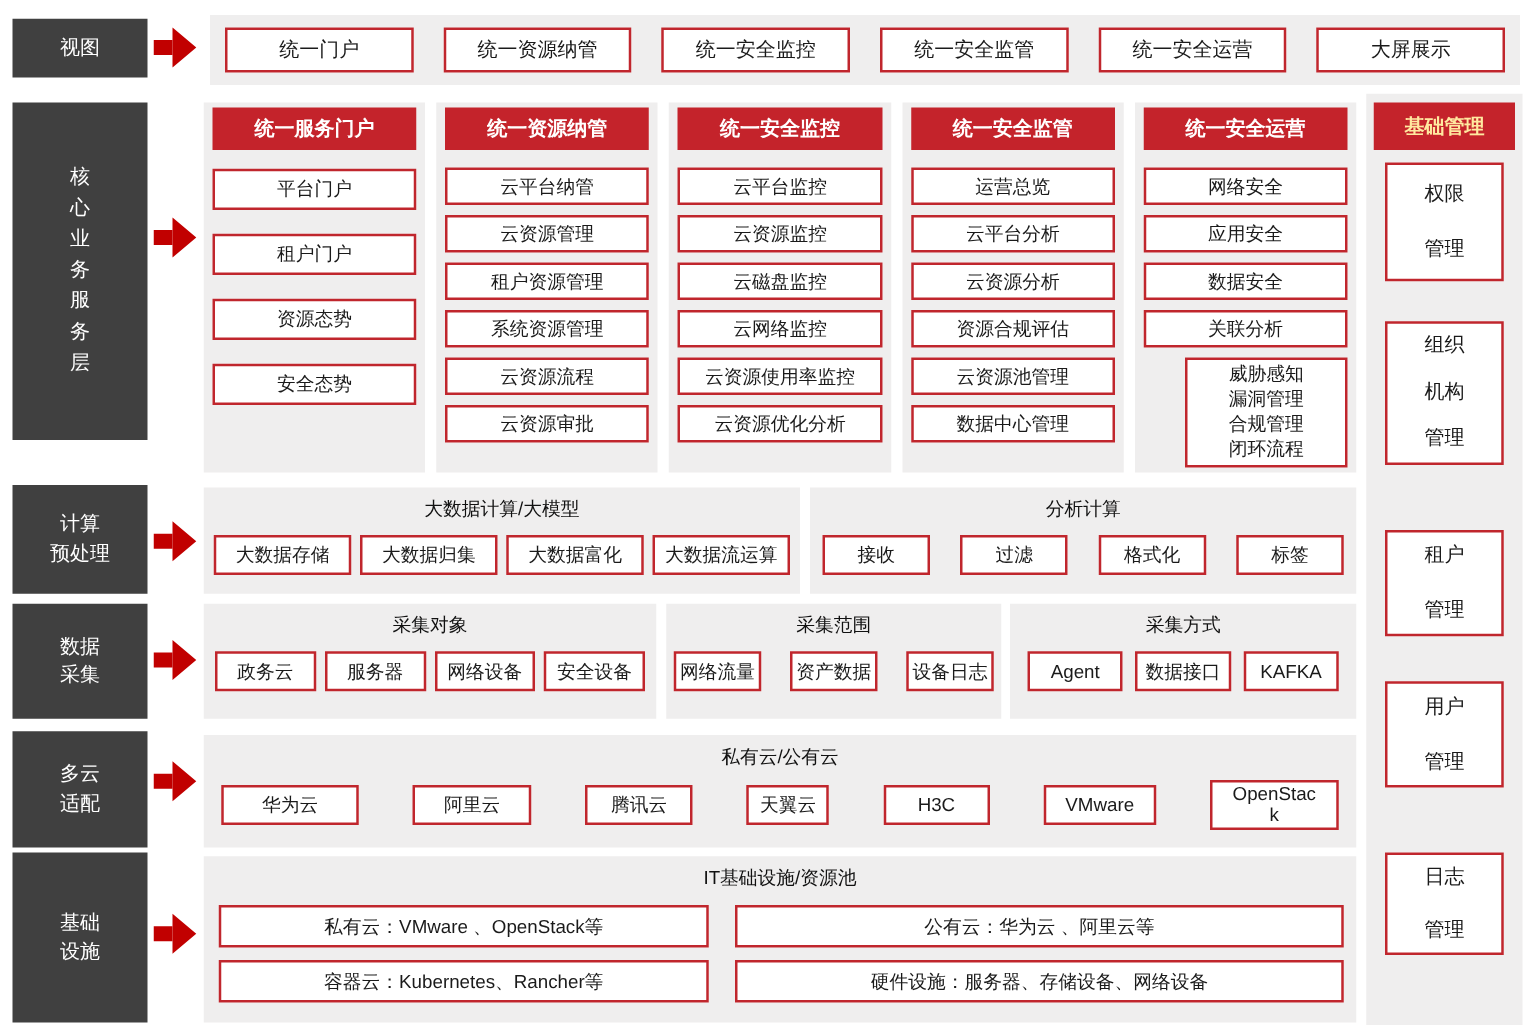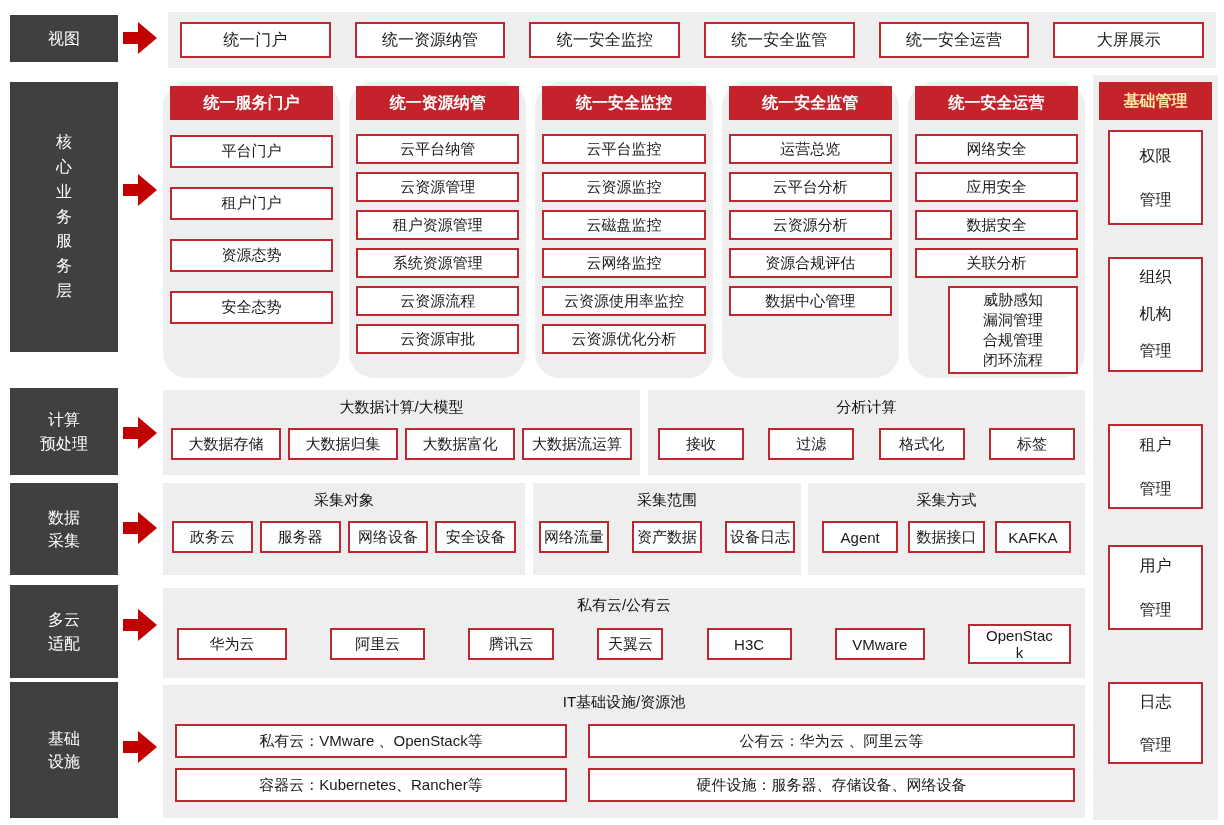--- a/index.html
+++ b/index.html
@@ -15,21 +15,21 @@
         border-top:16px solid transparent;border-bottom:16px solid transparent;border-left:19px solid #c10000;}
   .wbox{background:#fff;border:2px solid #c0262d;display:flex;align-items:center;justify-content:center;
         font-size:15px;color:#1a1a1a;text-align:center;box-sizing:border-box;}
   .redhead{background:#c4232b;color:#fff;font-weight:bold;display:flex;align-items:center;justify-content:center;
         font-size:16px;box-sizing:border-box;}
   
   #view-band{left:168px;top:12px;width:1048px;height:56px;display:flex;align-items:center;gap:24px;padding:0 12px;box-sizing:border-box;}
   #view-band .wbox{flex:1;height:36px;font-size:16px;}
   
   #core{position:absolute;left:163px;top:82px;width:922px;height:296px;display:flex;gap:9px;}
-  .col{background:#efeeee;flex:1;padding:4px 7px 7px;box-sizing:border-box;display:flex;flex-direction:column;border-radius:25px;}
+  .col{background:#efeeee;flex:1;padding:4px 7px 7px;box-sizing:border-box;display:flex;flex-direction:column;}
   .col .redhead{height:34px;flex:none;}
   .ci{height:30px;margin-top:8px;flex:none;}
   .col .first{margin-top:14px;}
   .col1 .ci{height:33px;margin-top:19px;}
   .col1 .first{margin-top:15px;}
   .multi{margin-top:8px;height:88px;line-height:1.35;white-space:pre-line;padding:2px;margin-left:33px;}
   
   .gtitle{text-align:center;font-size:15px;color:#111;padding-top:8px;}
   .grow{display:flex;align-items:center;margin-top:11px;}
   #compute-a{left:163px;top:390px;width:477px;height:85px;}
@@ -131,20 +131,21 @@
       <div class="wbox ci">云网络监控</div>
       <div class="wbox ci">云资源使用率监控</div>
       <div class="wbox ci">云资源优化分析</div>
     </div>
     <div class="col">
       <div class="redhead">统一安全监管</div>
       <div class="wbox ci first">运营总览</div>
       <div class="wbox ci">云平台分析</div>
       <div class="wbox ci">云资源分析</div>
       <div class="wbox ci">资源合规评估</div>
+      <div class="wbox ci">云资源池管理</div>
       <div class="wbox ci">数据中心管理</div>
     </div>
     <div class="col">
       <div class="redhead">统一安全运营</div>
       <div class="wbox ci first">网络安全</div>
       <div class="wbox ci">应用安全</div>
       <div class="wbox ci">数据安全</div>
       <div class="wbox ci">关联分析</div>
       <div class="wbox multi">威胁感知
 漏洞管理

